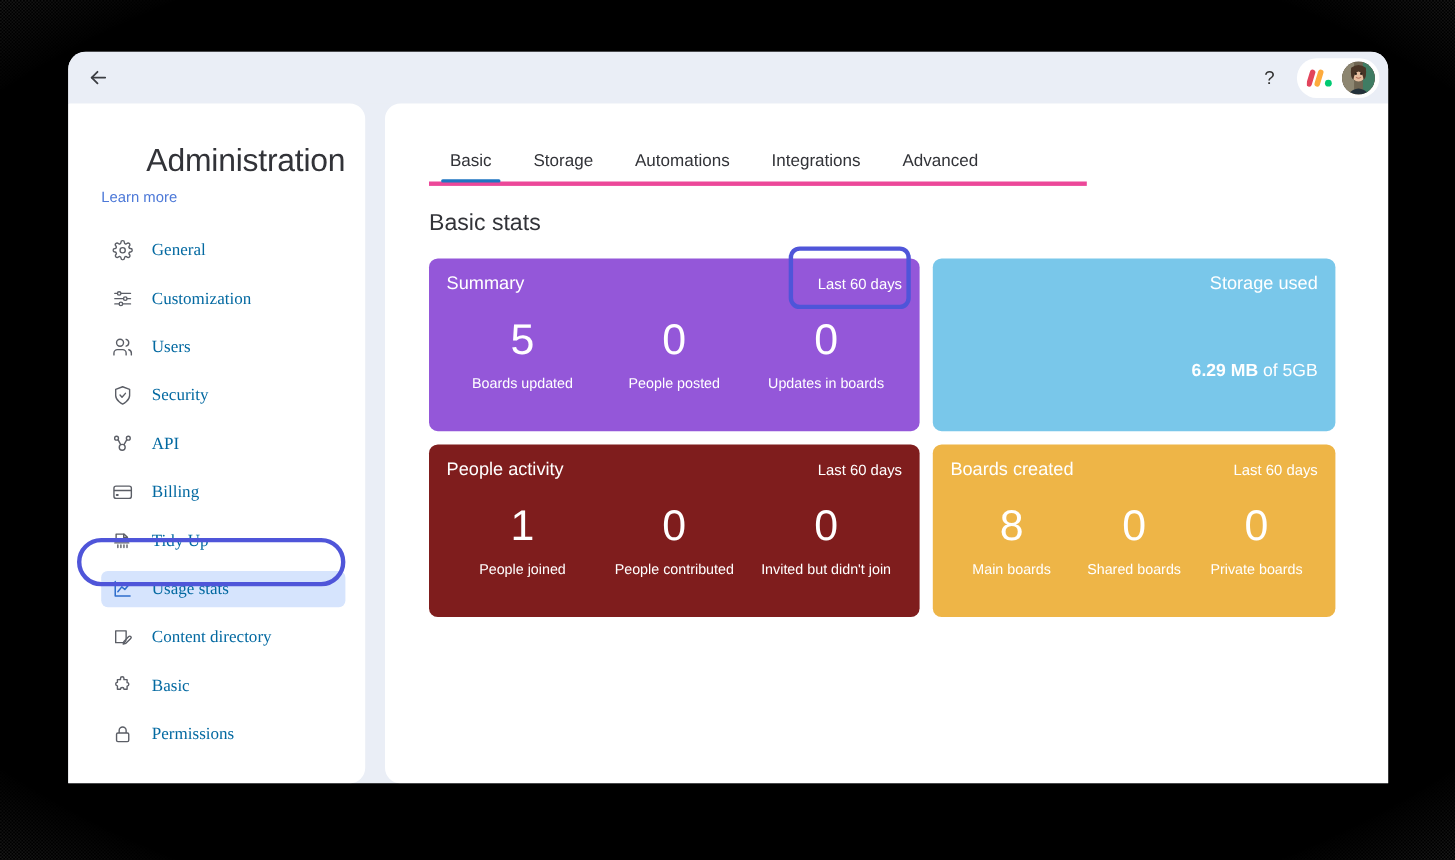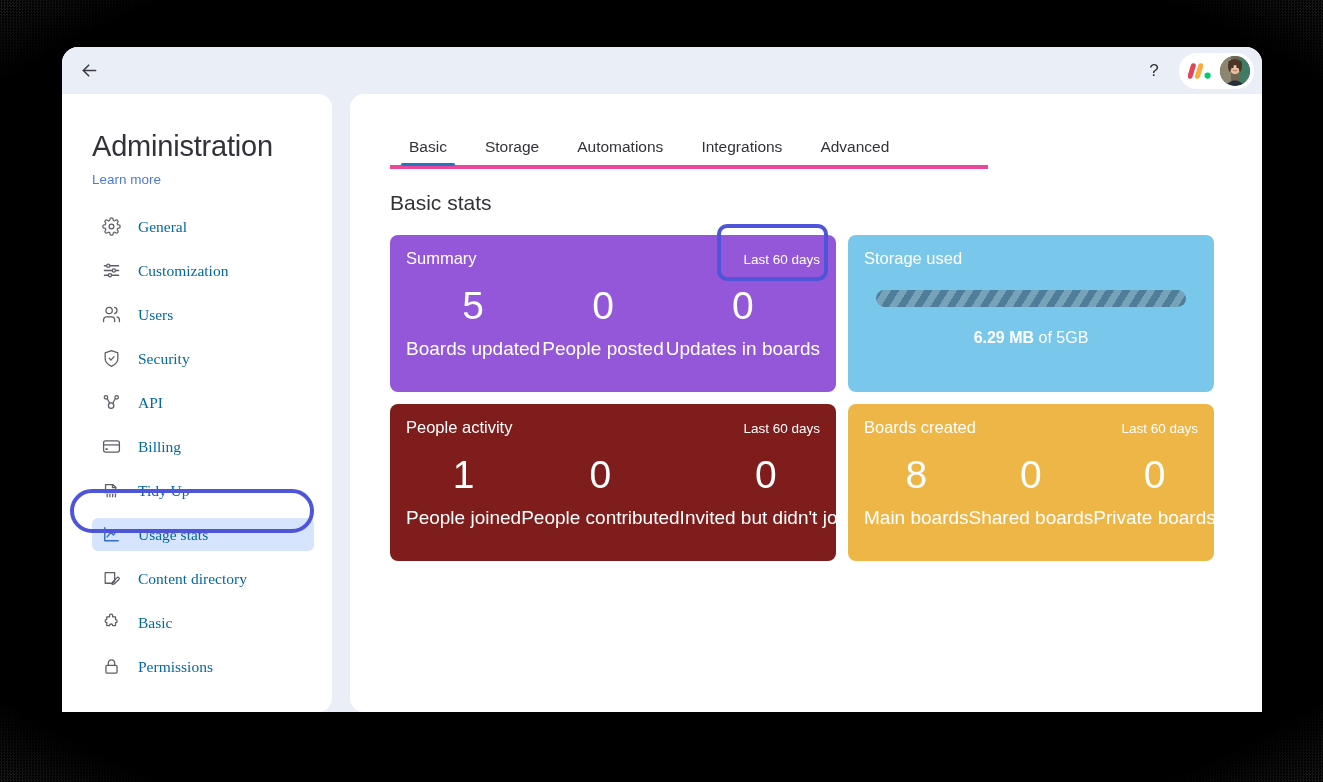--- a/index.html
+++ b/index.html
@@ -117,20 +117,21 @@
     padding: 0 0 0 0;
     position: relative;
   }
   #sidebar-inner { padding: 36px 18px 0 30px; }
   #admin-title {
     font-size: 29px;
     color: #323338;
     font-weight: 400;
     letter-spacing: -.2px;
     margin: 0;
+    text-align: right;
   }
   #learn-more {
     display: inline-block;
     margin-top: 9px;
     font-size: 13.5px;
     color: #4d79d8;
     text-decoration: none;
     cursor: pointer;
   }
   #nav-list { margin-top: 22px; }
@@ -261,27 +262,27 @@
     justify-content: space-around;
     margin-top: 2px;
   }
   .stat { text-align: center; flex: 1; }
   .stat-value {
     font-size: 39px;
     line-height: 1.05;
     font-weight: 400;
   }
   .stat-label {
-    font-size: 19px;
+    font-size: 13px;
     margin-top: 11px;
     white-space: nowrap;
   }
 
   
-  #card-storage { justify-content: flex-start; }
+  #card-storage { justify-content: flex-start; align-items: flex-end; }
   #storage-bar {
     margin: 22px 12px 0 12px;
     height: 17px;
     border-radius: 9px;
     background: #5b88a5;
     background-image: repeating-linear-gradient(
       -58deg,
       #4e7e99 0px, #4e7e99 7px,
       #76a3ba 7px, #76a3ba 14px
     );

